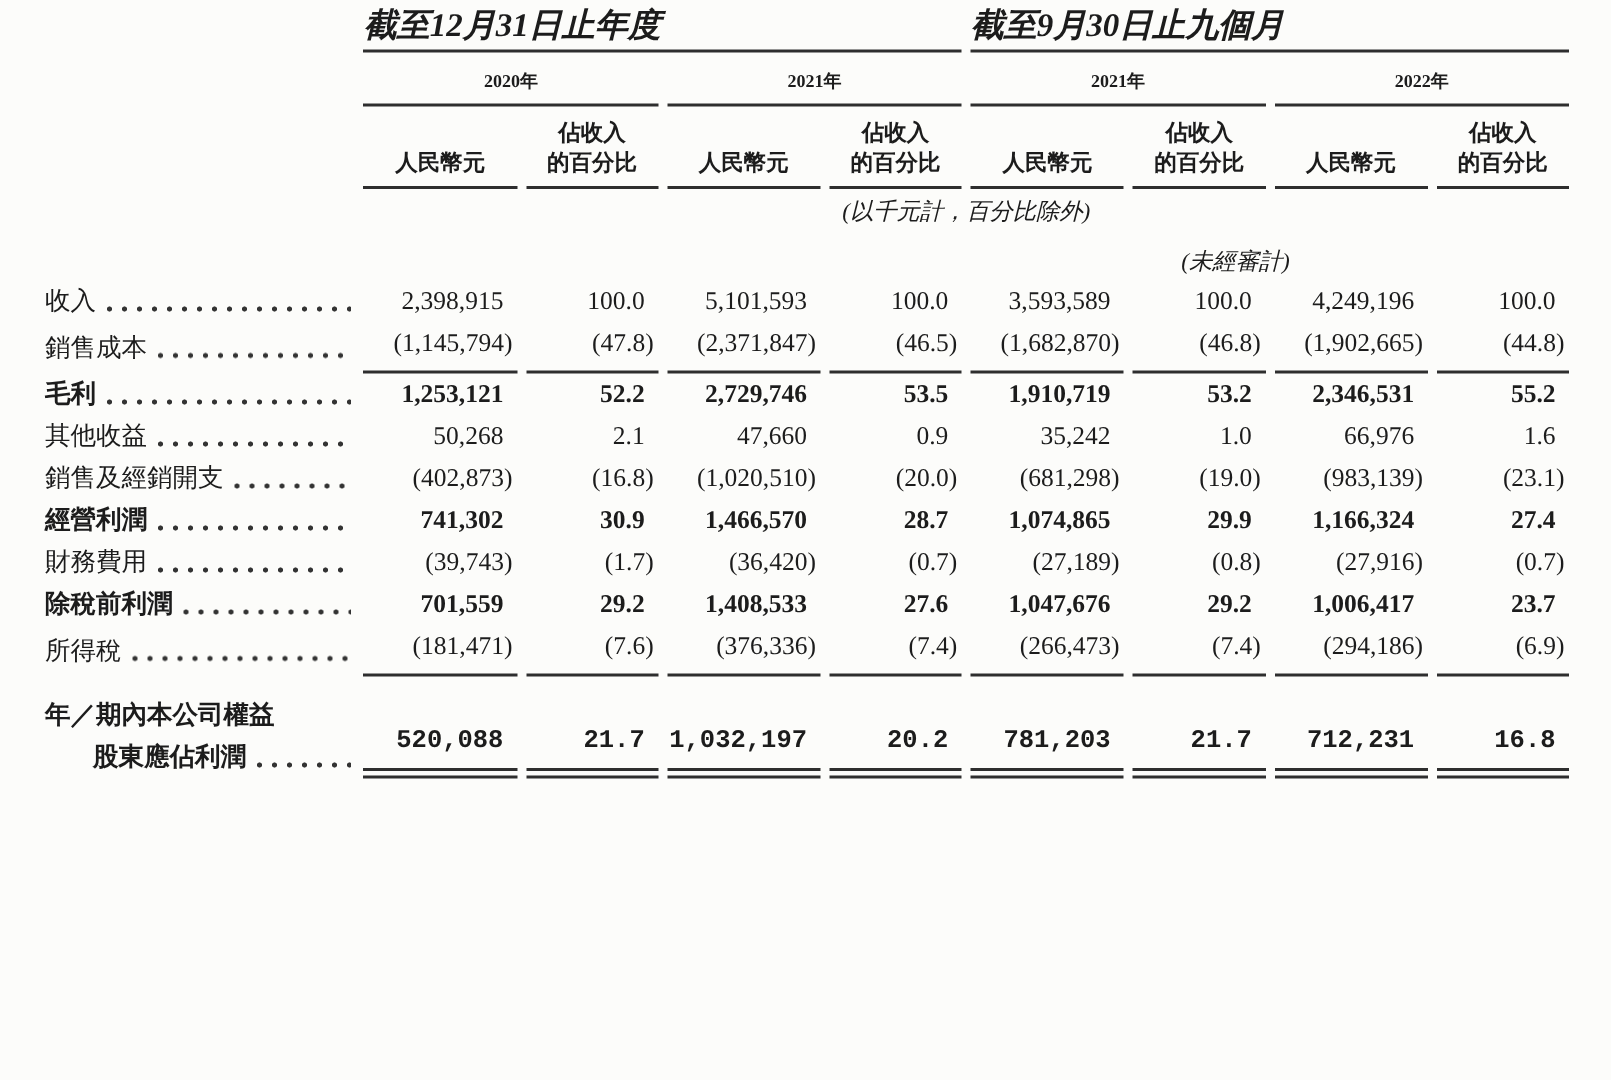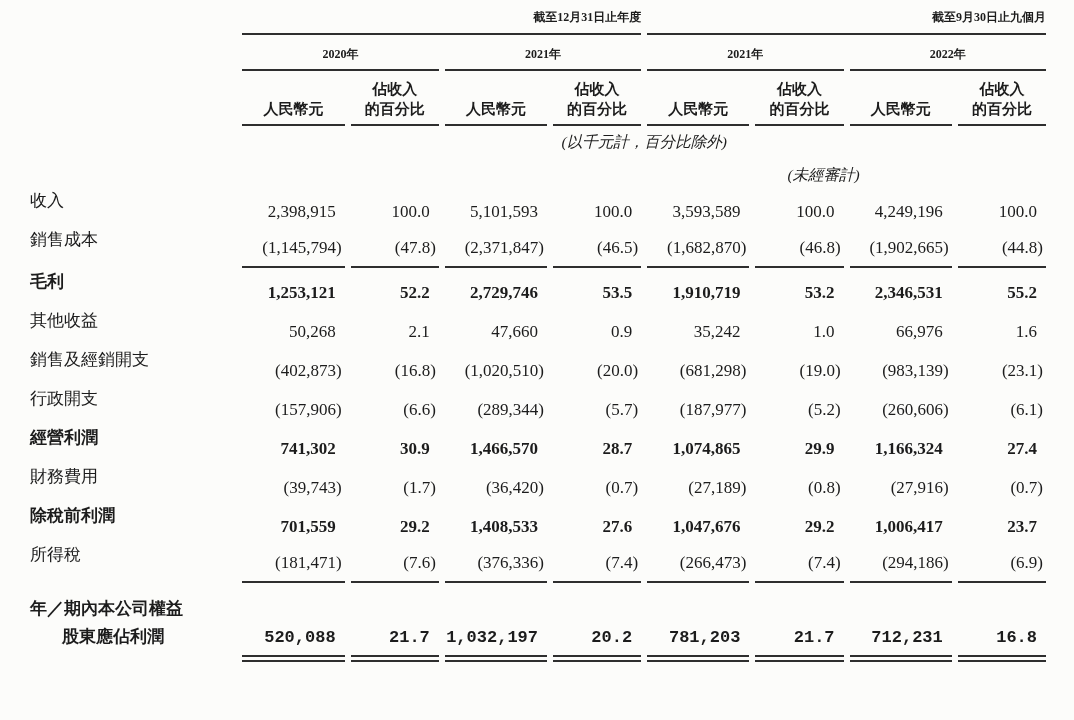--- a/index.html
+++ b/index.html
@@ -11,23 +11,24 @@
   .page { padding:6px 22px 0 24px; }
   table.fin {
     border-collapse:separate; border-spacing:6px 0;
     width:1028px; table-layout:fixed;
   }
   col.c-label { width:206px; }
   col.c-amt   { width:102px; }
   col.c-pct   { width:88px;  }
   th, td { vertical-align:bottom; padding:0; }
   .group {
-    font-size:12px; font-weight:700; text-align:right;
+    font-size:22px; font-weight:700; text-align:left;
     padding:0 0 5px; border-bottom:2px solid #2e2e2e; line-height:22px;
     white-space:nowrap;
+    font-style:italic;
   }
   .year {
     font-size:12px; font-weight:700; text-align:center;
     padding:8px 0 4px; border-bottom:2px solid #2e2e2e; line-height:22px;
   }
   .colh {
     font-size:15px; font-weight:700; text-align:center;
     padding:8px 2px 5px; border-bottom:2px solid #2e2e2e;
     white-space:pre-line; line-height:20px;
   }
@@ -36,21 +37,21 @@
   .units { text-align:center; padding:5px 0 9px; }
   td.lbl { font-size:17px; line-height:28px; }
   td.num { font-size:17px; line-height:28px; text-align:right; padding-right:9px; white-space:nowrap; }
   td.num.hang { padding-right:3px; }
   tr.bold td { font-weight:700; }
   tr.rule td.num { border-bottom:2px solid #2e2e2e; padding-bottom:4px; }
   tr.rule td.lbl { padding-bottom:3px; }
   tr.dbl td.num { border-bottom:7px double #2e2e2e; padding-bottom:3px;font-family:Liberation Mono, monospace; }
   tr.gap td { padding-top:12px; }
   .lline.indent { padding-left:32px; }
-  .lline.last { display:flex;flex-direction:column; }
+  .lline.last { display:flex; }
   .lline.last > span:first-child { white-space:nowrap; }
   .leader {
     flex:1 1 auto; align-self:flex-end;
     height:4px; margin:0 2px 7px 4px;
     background-image:radial-gradient(circle, #333 1.5px, transparent 1.9px);
     background-size:10px 4px; background-repeat:repeat-x;
   }
 </style>
 </head>
 <body>
@@ -180,36 +181,20 @@
           </td>
           <td class="num hang">(402,873)</td>
           <td class="num hang">(16.8)</td>
           <td class="num hang">(1,020,510)</td>
           <td class="num hang">(20.0)</td>
           <td class="num hang">(681,298)</td>
           <td class="num hang">(19.0)</td>
           <td class="num hang">(983,139)</td>
           <td class="num hang">(23.1)</td>
         </tr>
-        <tr>
-          <td class="lbl">
-            <div class="lline last">
-              <span>行政開支</span>
-              <span class="leader"></span>
-            </div>
-          </td>
-          <td class="num hang">(157,906)</td>
-          <td class="num hang">(6.6)</td>
-          <td class="num hang">(289,344)</td>
-          <td class="num hang">(5.7)</td>
-          <td class="num hang">(187,977)</td>
-          <td class="num hang">(5.2)</td>
-          <td class="num hang">(260,606)</td>
-          <td class="num hang">(6.1)</td>
-        </tr>
         <tr class="bold">
           <td class="lbl">
             <div class="lline last">
               <span>經營利潤</span>
               <span class="leader"></span>
             </div>
           </td>
           <td class="num">741,302</td>
           <td class="num">30.9</td>
           <td class="num">1,466,570</td>

